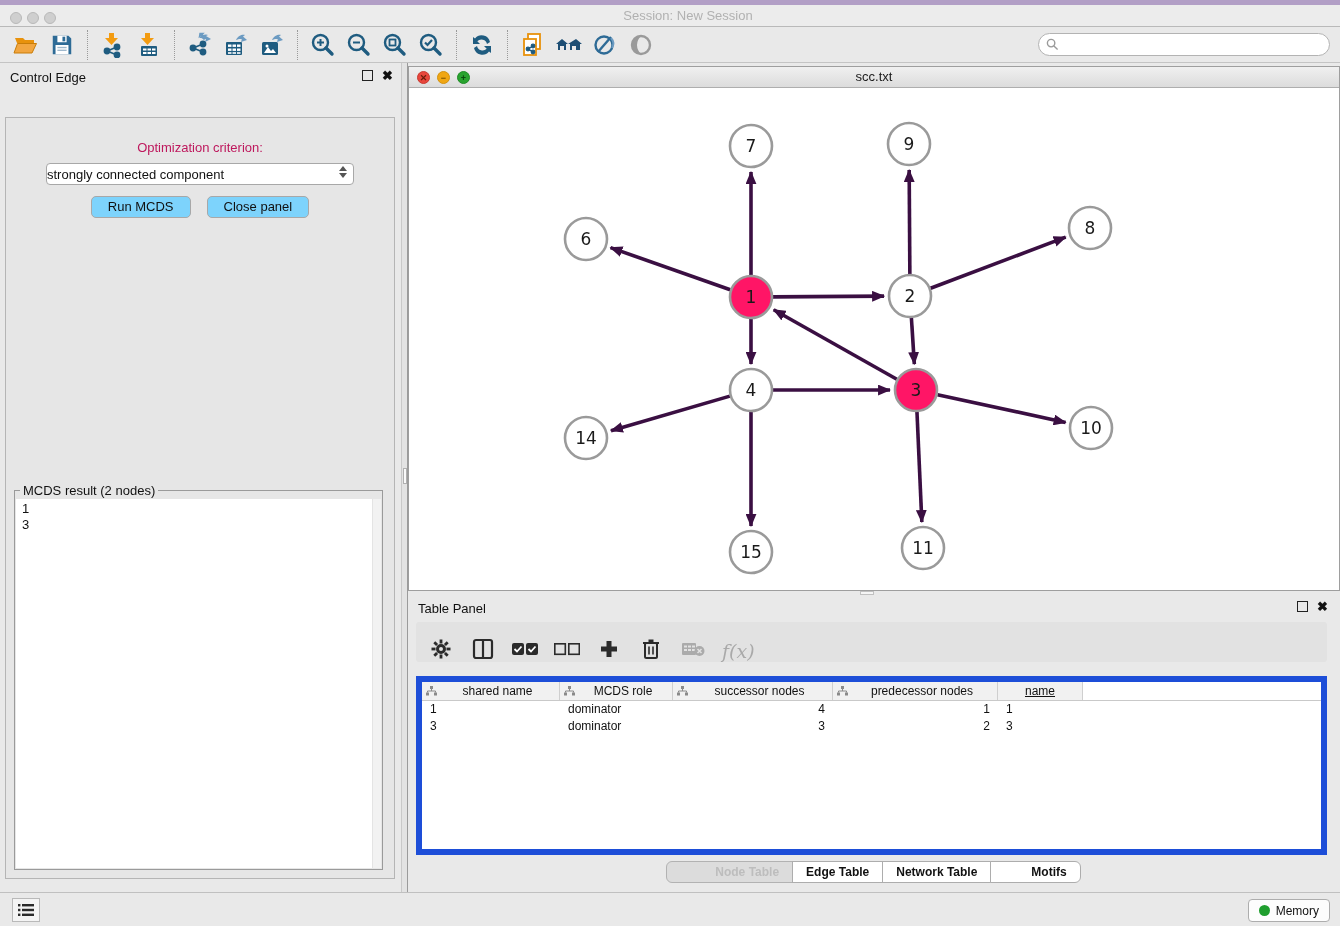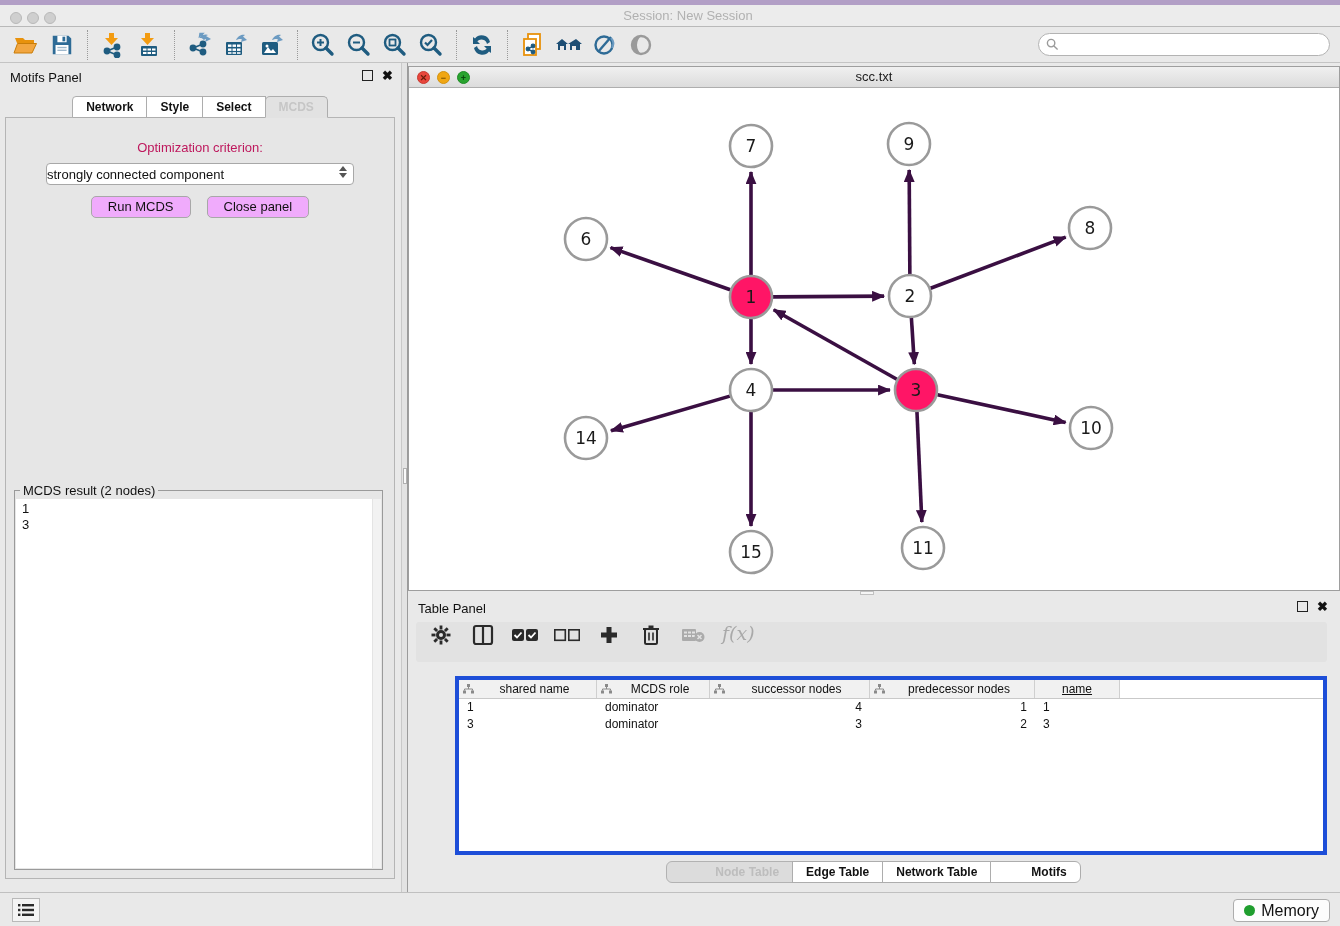--- a/index.html
+++ b/index.html
@@ -53,21 +53,21 @@
     background:#fff; border:1px solid #a8a8a8; border-radius:4px; font-size:13px;
     color:#111; display:flex; align-items:center; }
   #opt-select .stepper { position:absolute; right:6px; top:2px; display:flex;
     flex-direction:column; gap:2px; align-items:center; }
   .tri-up { width:0; height:0; border-left:4px solid transparent;
     border-right:4px solid transparent; border-bottom:5px solid #555; }
   .tri-down { width:0; height:0; border-left:4px solid transparent;
     border-right:4px solid transparent; border-top:5px solid #555; }
   #cp-buttons { position:absolute; top:78px; width:100%; display:flex;
     justify-content:center; gap:16px; }
-  .cp-btn { height:22px; padding:0 16px; background:#f0abfc;
+  .cp-btn { height:22px; padding:0 16px; background:#7dd3fc;
     border:1px solid #a8a8a8; border-radius:5px; font-size:13px; color:#111;
     line-height:20px; }
   #mcds-fieldset { position:absolute; left:8px; right:11px; top:372px; bottom:8px;
     border:1px solid #9a9a9a; }
   #mcds-legend { position:absolute; left:5px; top:-8px; background:#e6e6e6;
     padding:0 3px; font-size:13px; color:#111; }
   #mcds-list { position:absolute; left:1px; right:1px; top:8px; bottom:1px;
     background:#fff; overflow:hidden; padding:2px 0 0 6px; }
   #mcds-list .item { font-size:13px; color:#111; line-height:16px; }
   #mcds-scroll { position:absolute; right:1px; top:8px; width:9px; bottom:1px;
@@ -93,28 +93,28 @@
   #tl-close { left:8px;  background:#e8463c; border:1px solid #c83a31; }
   #tl-min   { left:28px; background:#f0a613; border:1px solid #d3920f; color:#7a5000; }
   #tl-zoom  { left:48px; background:#29a32f; border:1px solid #1f8c26; color:#0b4a0e; }
   #net-body { position:absolute; left:0; top:21px; width:930px; height:502px;
     background:#fff; }
 
   
   #table-panel { left:408px; top:596px; width:932px; height:296px; background:#e9e9e9; }
   #tp-title { position:absolute; left:10px; top:5px; font-size:13px; color:#111; }
   #tp-toolbar { position:absolute; left:8px; right:13px; top:26px; height:40px;
-    background:#e2e2e2; border-radius:3px; display:flex; align-items:flex-start;
+    background:#e2e2e2; border-radius:3px; display:flex; align-items:flex-end;
     padding-left:12px; gap:16px; }
   .tp-icon { width:26px; height:26px; display:flex; align-items:center;
     justify-content:center; }
   #fx-label { font-size:19px; color:#a9a9a9; font-family:"DejaVu Serif", serif;
     font-style:italic; }
   #node-table { position:absolute; left:8px; right:13px; top:80px; height:179px;
-    background:#fff; border:4px solid #1d4ed8; overflow:hidden;margin-left:39px; }
+    background:#fff; border:6px solid #1d4ed8; overflow:hidden; }
   #nt-header { display:flex; height:19px; background:#f1f1f1;
     border-bottom:1px solid #c9c9c9; }
   .hcell { display:flex; align-items:center; border-right:1px solid #cfcfcf;
     font-size:12px; color:#111; padding:0 4px; }
   .hcell .hlabel { flex:1; text-align:center; }
   .nt-row { display:flex; height:17px; }
   .ncell { font-size:12px; color:#111; padding:0 8px; line-height:16px;
     overflow:hidden; white-space:nowrap; }
   .al-r { text-align:right; }
   #tp-tabs { position:absolute; left:0; top:265px; width:100%; display:flex;
@@ -124,21 +124,21 @@
   .tab.last { border-radius:0 6px 6px 0;padding-left:40px; }
 
   
   #status-bar { left:0; top:892px; width:1340px; height:34px; background:#e9e9e9;
     border-top:1px solid #c0c0c0; }
   #menu-btn { position:absolute; left:12px; top:5px; width:28px; height:24px;
     background:#f4f4f4; border:1px solid #b9b9b9; display:flex;
     align-items:center; justify-content:center; }
   #memory-btn { position:absolute; right:10px; top:6px; height:23px;
     background:#fdfdfd; border:1px solid #adadad; border-radius:4px;
-    display:flex; align-items:center; gap:6px; padding:0 10px; font-size:16px;
+    display:flex; align-items:center; gap:6px; padding:0 10px; font-size:12px;
     color:#111; }
   #memory-dot { width:11px; height:11px; border-radius:50%; background:#1f9e2e; }
   svg { display:block; }
 </style>
 </head>
 <body>
 
 <div id="screen-strip" class="abs"></div>
 
 <div id="titlebar" class="abs">
@@ -311,32 +311,26 @@
     <svg width="13" height="13" viewBox="0 0 14 14">
       <circle cx="5.5" cy="5.5" r="4" fill="none" stroke="#9a9a9a" stroke-width="1.5"></circle>
       <line x1="8.5" y1="8.5" x2="12.5" y2="12.5" stroke="#9a9a9a" stroke-width="1.5"></line>
     </svg>
     <input type="text" placeholder="" style="">
   </div>
 </div>
 
 <div id="control-panel" class="abs">
   <div id="cp-header">
-    <span id="cp-title">Motifs Panel</span>
+    <span id="cp-title">Control Edge</span>
     <span class="panel-btns">
       <span class="float-box"></span>
       <span class="close-x">✖</span>
     </span>
   </div>
-  <div id="cp-tabs">
-      <span class="tab first">Network</span>
-      <span class="tab">Style</span>
-      <span class="tab">Select</span>
-      <span class="tab selected">MCDS</span>
-    </div>
   <div id="cp-content">
     <div id="opt-label">Optimization criterion:</div>
     <div id="opt-select">
       <span>strongly connected component</span>
       <span class="stepper">
         <span class="tri-up"></span>
           <span class="tri-down"></span>
       </span>
     </div>
     <div id="cp-buttons">

